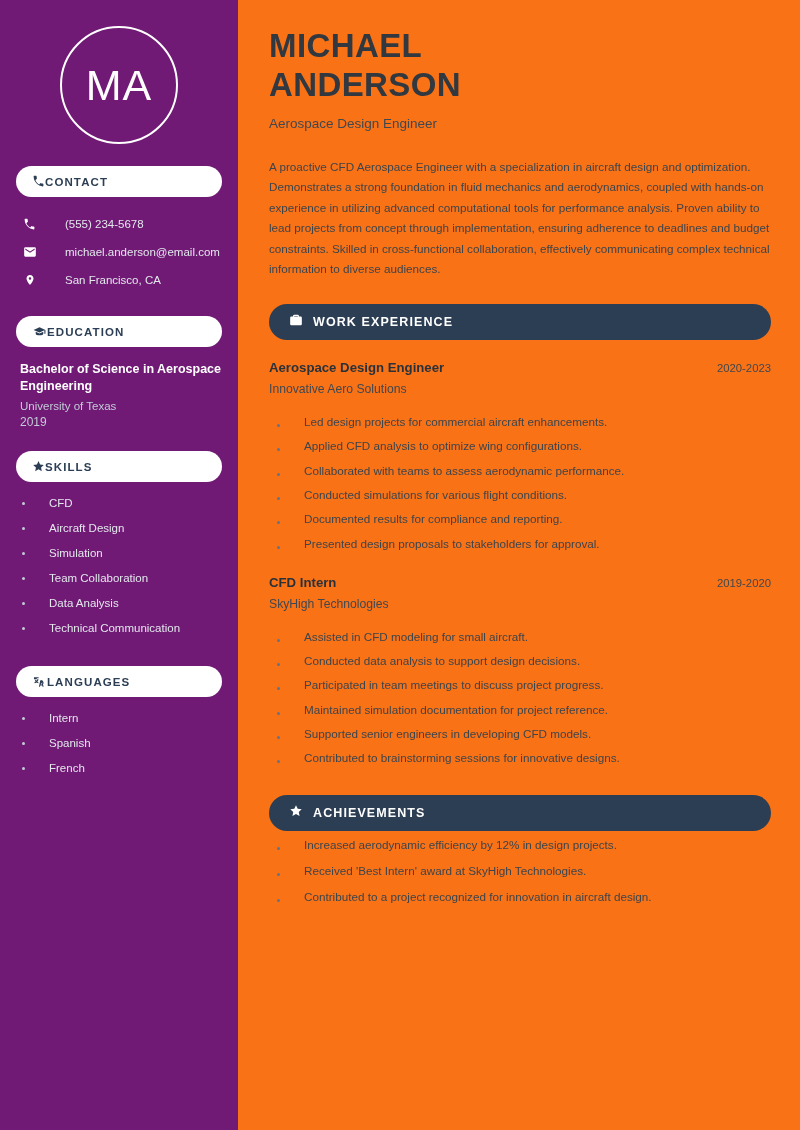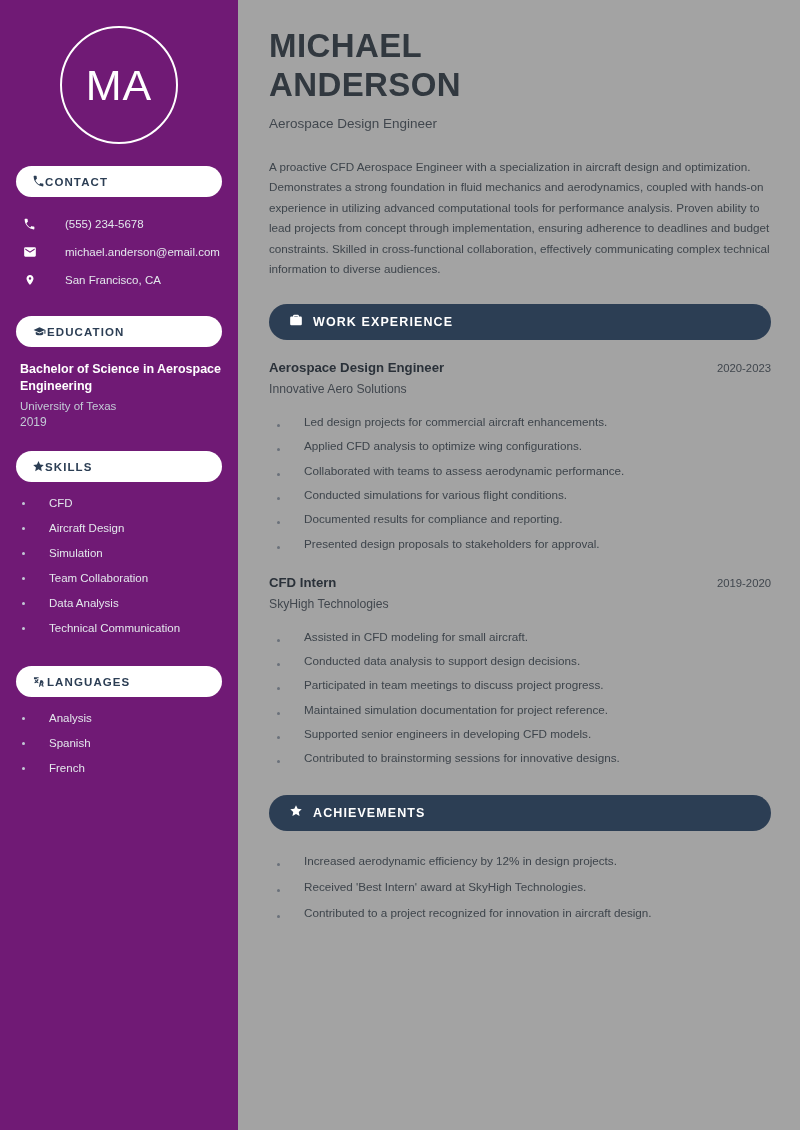--- a/index.html
+++ b/index.html
@@ -56,21 +56,21 @@
 
   .side-list { margin-top: 12px; padding-left: 6px; }
   .side-li { display: flex; align-items: flex-start; gap: 24px; height: 25px; }
   .side-li .dot {
     width: 3px; height: 3px; background: #c3cbd6; border-radius: 50%;
     margin-top: 8px; flex: none;
   }
   .side-li .slabel { color: #e3e7ec; font-size: 11.5px; line-height: 19px; }
 
   
-  .main { flex: 1; height: 1130px; background: #a3a3a3; padding: 26px 29px 0 31px; }
+  .main { flex: 1; height: 1130px; background: #f97316; padding: 26px 29px 0 31px; }
   .name {
     color: #31383f; font-size: 33px; font-weight: bold; line-height: 39px;
     letter-spacing: 0.4px;
   }
   .role { color: #41474e; font-size: 13.5px; margin-top: 12px; }
   .summary {
     color: #3d444b; font-size: 11.7px; line-height: 20.4px; margin-top: 26px;
     max-width: 512px;
   }
 
@@ -202,21 +202,21 @@
         <svg width="15" height="14" viewBox="0 0 24 24" fill="#2c3e54">
             <path d="M2.5 4h8v1.6H7.4v1.5h2.9c-.2 1.9-1 3.4-2.1 4.5.7.5 1.5.9 2.3 1.1l-.6 1.6c-1.1-.3-2.1-.8-3-1.5-.9.7-1.9 1.2-3 1.5L3.3 12c.8-.2 1.6-.6 2.3-1.1-.7-.7-1.2-1.5-1.6-2.4l1.5-.5c.3.7.7 1.3 1.2 1.8.7-.7 1.2-1.6 1.4-2.6H2.5V4zM14.6 10h3.2l1.6 4.4h-1.7l-.4-1.1h-2.3l-.4 1.1h-1.7L14.6 10zm1.6 1.6-.6 1.6h1.2l-.6-1.6z"></path>
             <path d="M13.4 9 11 20h1.8l.5-2.1h3.4l.5 2.1H19L16.6 9h-3.2zm.7 7.4 1-4 1 4h-2z"></path>
           </svg>
       </span>
       <span class="pill-label">LANGUAGES</span>
     </div>
     <div class="side-list">
       <div class="side-li">
           <span class="dot"></span>
-          <span class="slabel">Analysis</span>
+          <span class="slabel">Intern</span>
         </div>
       <div class="side-li">
           <span class="dot"></span>
           <span class="slabel">Spanish</span>
         </div>
       <div class="side-li">
           <span class="dot"></span>
           <span class="slabel">French</span>
         </div>
     </div>
@@ -311,21 +311,21 @@
     </div>
 
     <div class="sec-bar">
       <span>
         <svg width="14" height="14" viewBox="0 0 24 24" fill="#ffffff">
             <path d="M12 2l2.9 6.3 6.9.8-5.1 4.7 1.4 6.8L12 17.3 5.9 20.6l1.4-6.8L2.2 9.1l6.9-.8L12 2z"></path>
           </svg>
       </span>
       <span class="sec-label">ACHIEVEMENTS</span>
     </div>
-    <div class="bullets" style="margin-top:16px;">
+    <div class="bullets" style="margin-top:0;">
       <div class="bullet" style="height:26px;">
           <span class="bdot"></span>
           <span class="btext">Increased aerodynamic efficiency by 12% in design projects.</span>
         </div>
       <div class="bullet" style="height:26px;">
           <span class="bdot"></span>
           <span class="btext">Received 'Best Intern' award at SkyHigh Technologies.</span>
         </div>
       <div class="bullet" style="height:26px;">
           <span class="bdot"></span>

